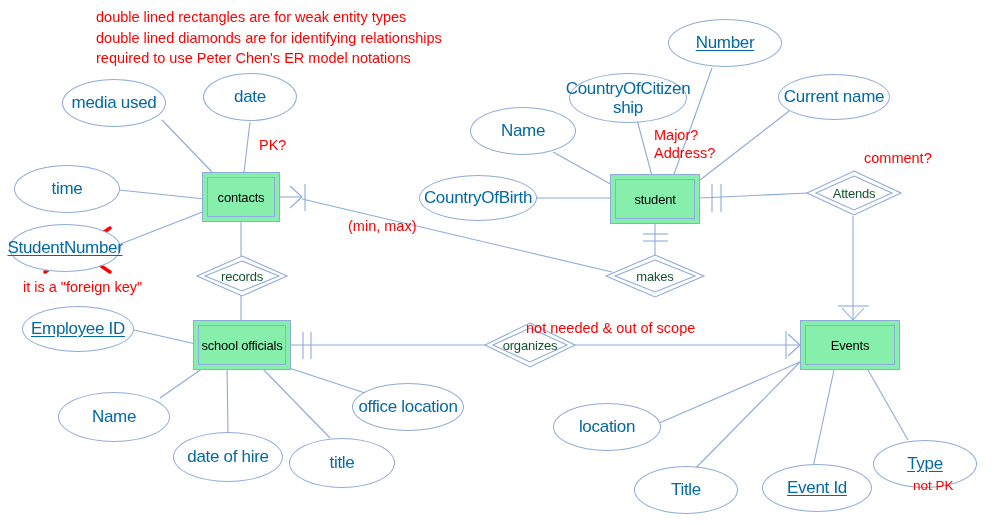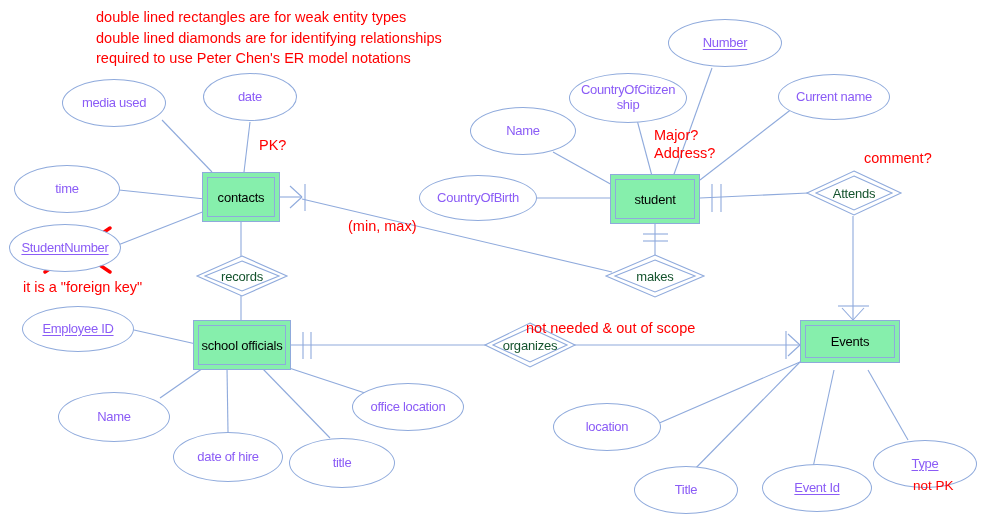--- a/index.html
+++ b/index.html
@@ -60,22 +60,22 @@
     border: 1px solid #8FAADC;
     border-radius: 50%;
     background: #ffffff;
     display: flex;
     align-items: center;
     justify-content: center;
     text-align: center;
     z-index: 4;
   }
   .attr .alabel {
-    font-size: 13px;
-    color: #8b5cf6;
+    font-size: 17px;
+    color: #0369a1;
     line-height: 1.12;
     letter-spacing: -0.3px;
     padding: 0 4px;
   }
   .attr.key .alabel {
     text-decoration: underline;
     text-underline-offset: 2px;
   }
   
   .rel {
@@ -212,21 +212,21 @@
       <span class="elabel">student</span>
     </div>
   </div>
 
   <div class="entity" style="left:193px; top:320px; width:98px; height:50px;">
     <div class="inner">
       <span class="elabel">school officials</span>
     </div>
   </div>
 
-  <div class="entity" style="left:800px; top:320px; width:100px; height:43px;">
+  <div class="entity" style="left:800px; top:320px; width:100px; height:50px;">
     <div class="inner">
       <span class="elabel">Events</span>
     </div>
   </div>
 
   <div class="rel" style="left:196px; top:255px; width:92px; height:42px;">
     <svg width="92" height="42" viewBox="0 0 92 42" xmlns="http://www.w3.org/2000/svg">
       <polygon points="46,1 91,21 46,41 1,21" fill="#ffffff" stroke="#8FAADC" stroke-width="1.1"></polygon>
       <polygon points="46,6 83,21 46,36 9,21" fill="none" stroke="#8FAADC" stroke-width="1.1"></polygon>
     </svg>

